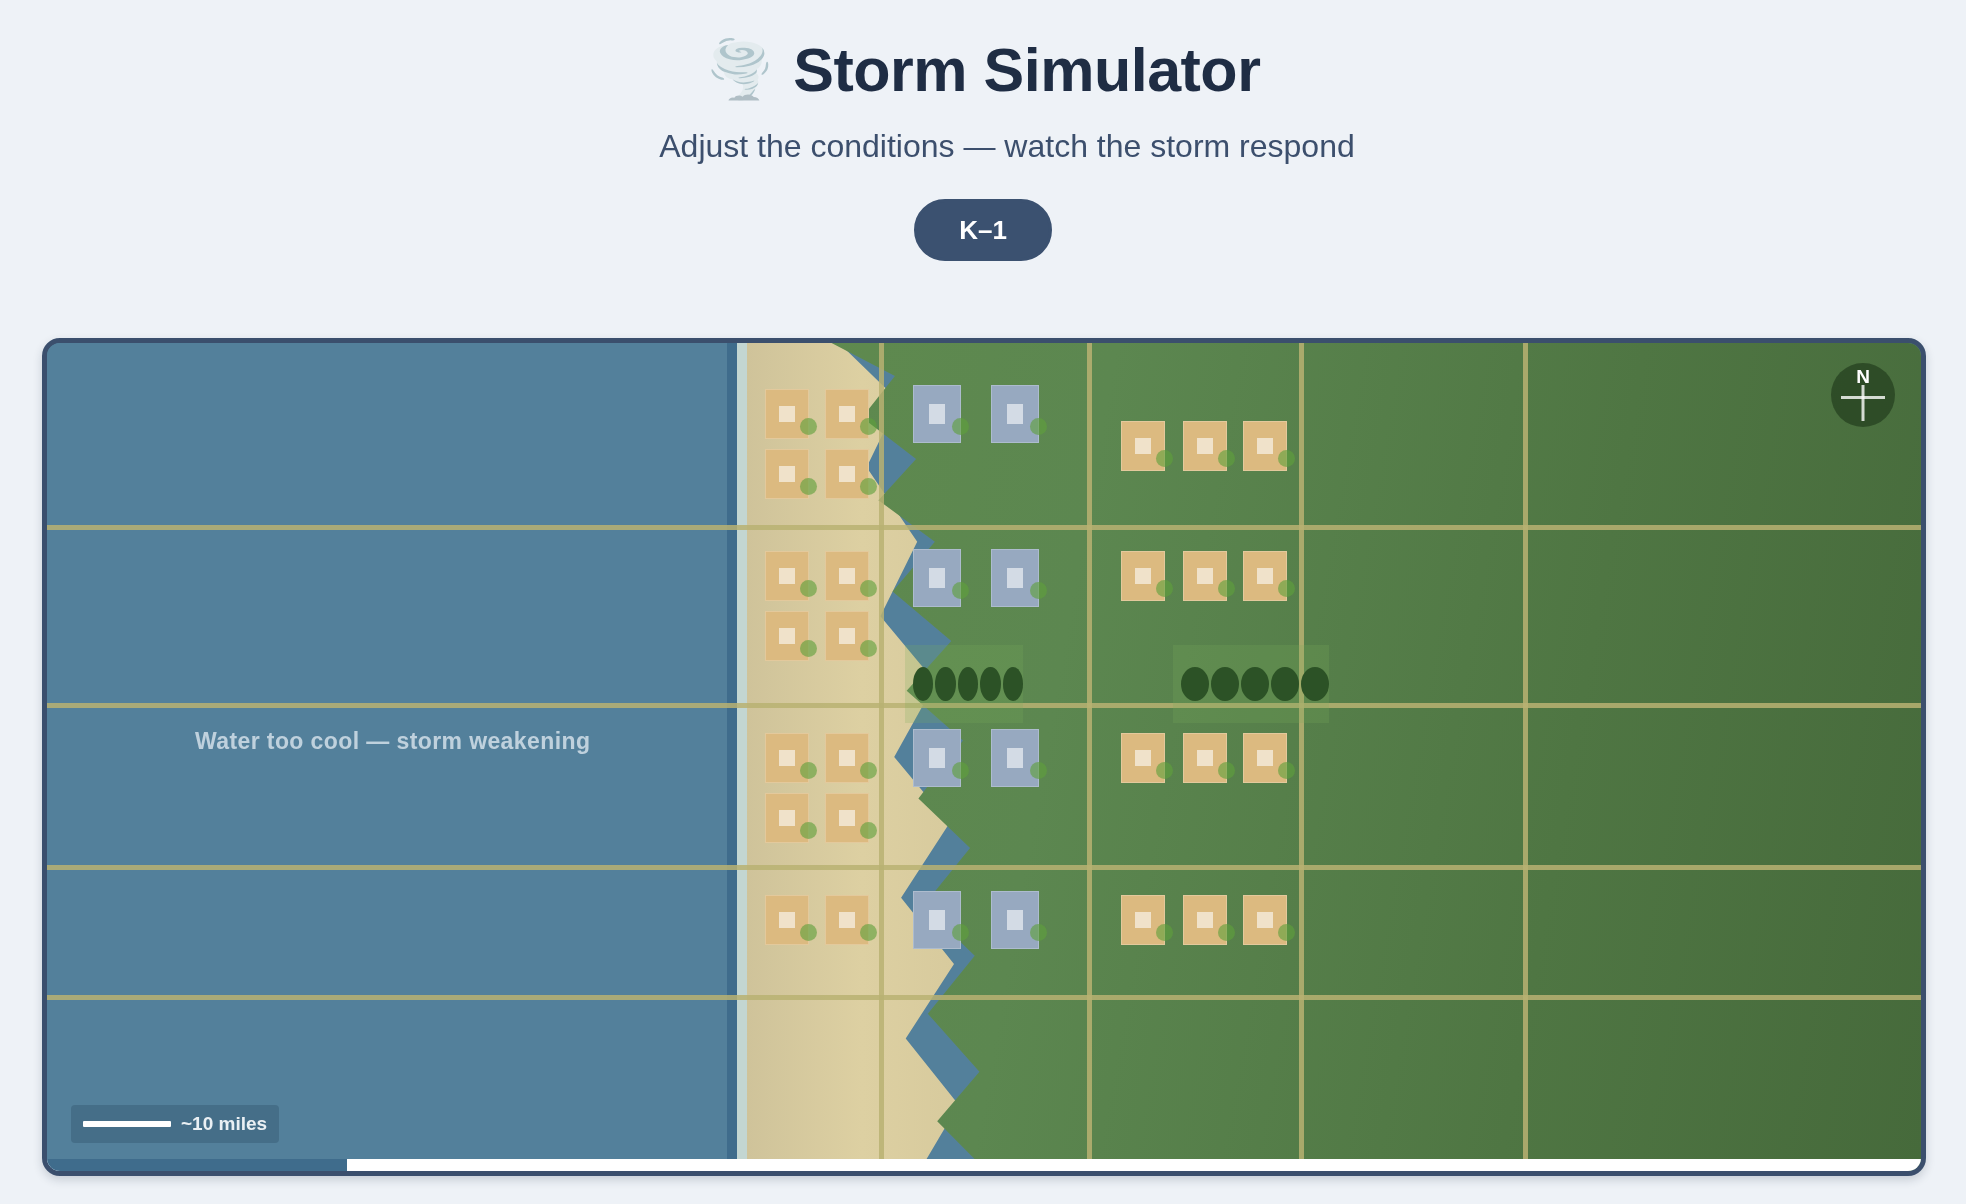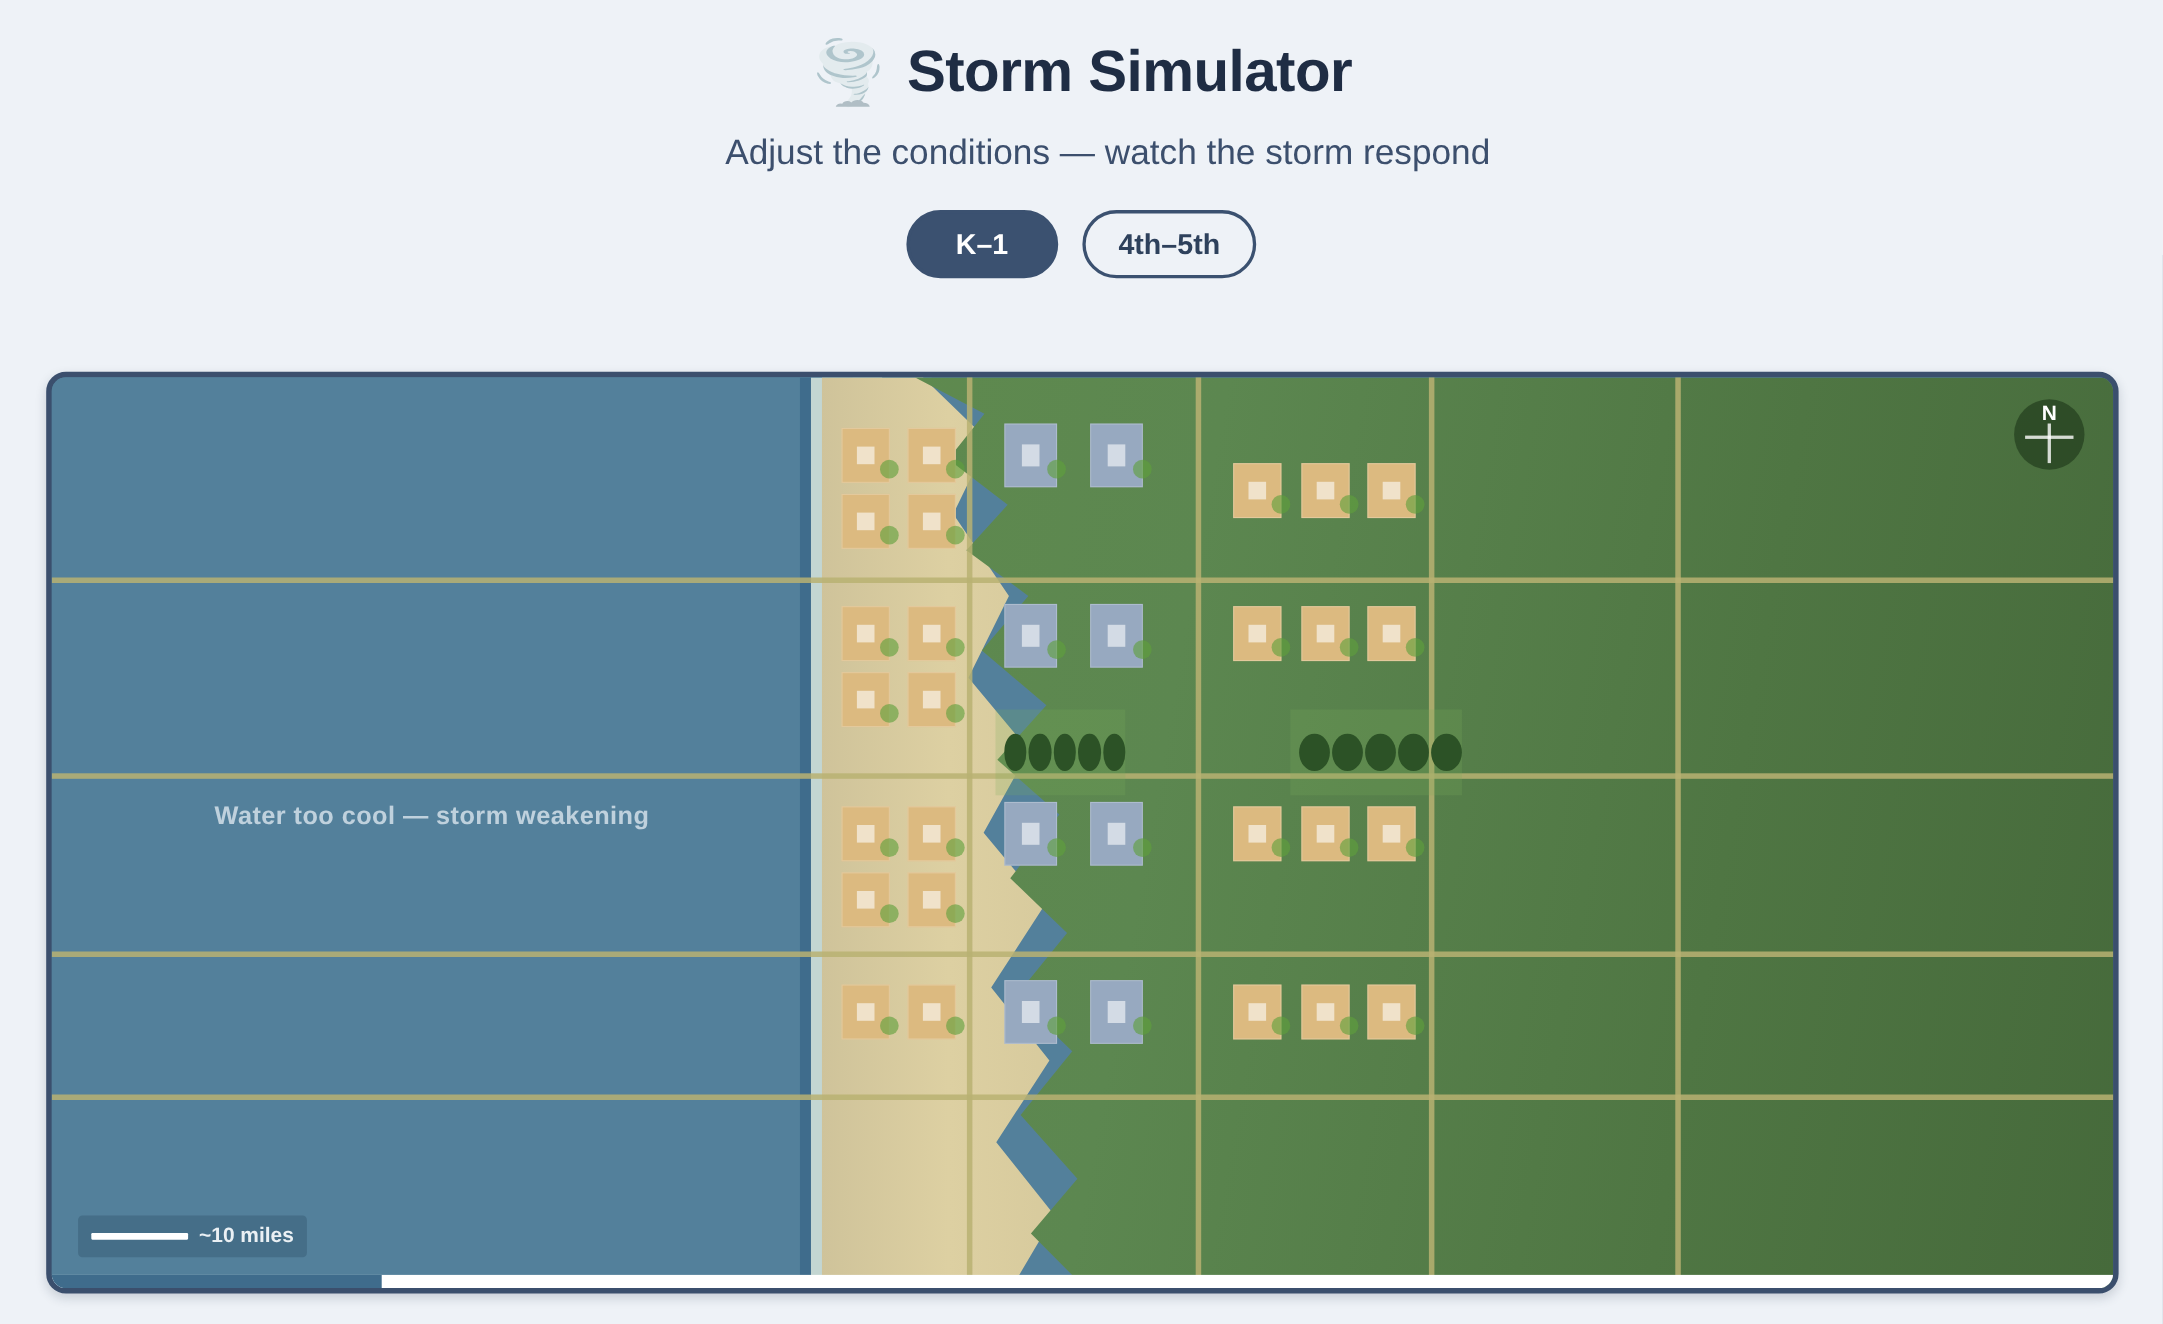--- a/index.html
+++ b/index.html
@@ -33,21 +33,21 @@
     gap: 18px;
   }
 
   .title-emoji {
     font-size: 56px;
     line-height: 1;
     display: inline-block;
   }
 
   .page-title {
-    font-size: 53px;
+    font-size: 61px;
     font-weight: bold;
     color: #1f2d44;
     letter-spacing: -0.5px;
     line-height: 1.05;
   }
 
   .subtitle {
     margin-top: 26px;
     font-size: 32px;
     color: #3c4f6d;
@@ -306,21 +306,20 @@
 
   <div class="header">
     <div class="title-row">
       <span class="title-emoji">🌪️</span>
       <h1 class="page-title">Storm Simulator</h1>
     </div>
     <div class="subtitle">Adjust the conditions — watch the storm respond</div>
 
     <div class="tabs">
       <button class="tab active">K–1</button>
-      <button class="tab">4th–5th</button>
     </div>
   </div>
 
   <div class="map-frame">
     <div class="map-canvas">
 
       <div class="ocean"></div>
       <div class="edge edge-shoal"></div>
       <div class="edge edge-surf"></div>
       <div class="edge edge-beach"></div>

